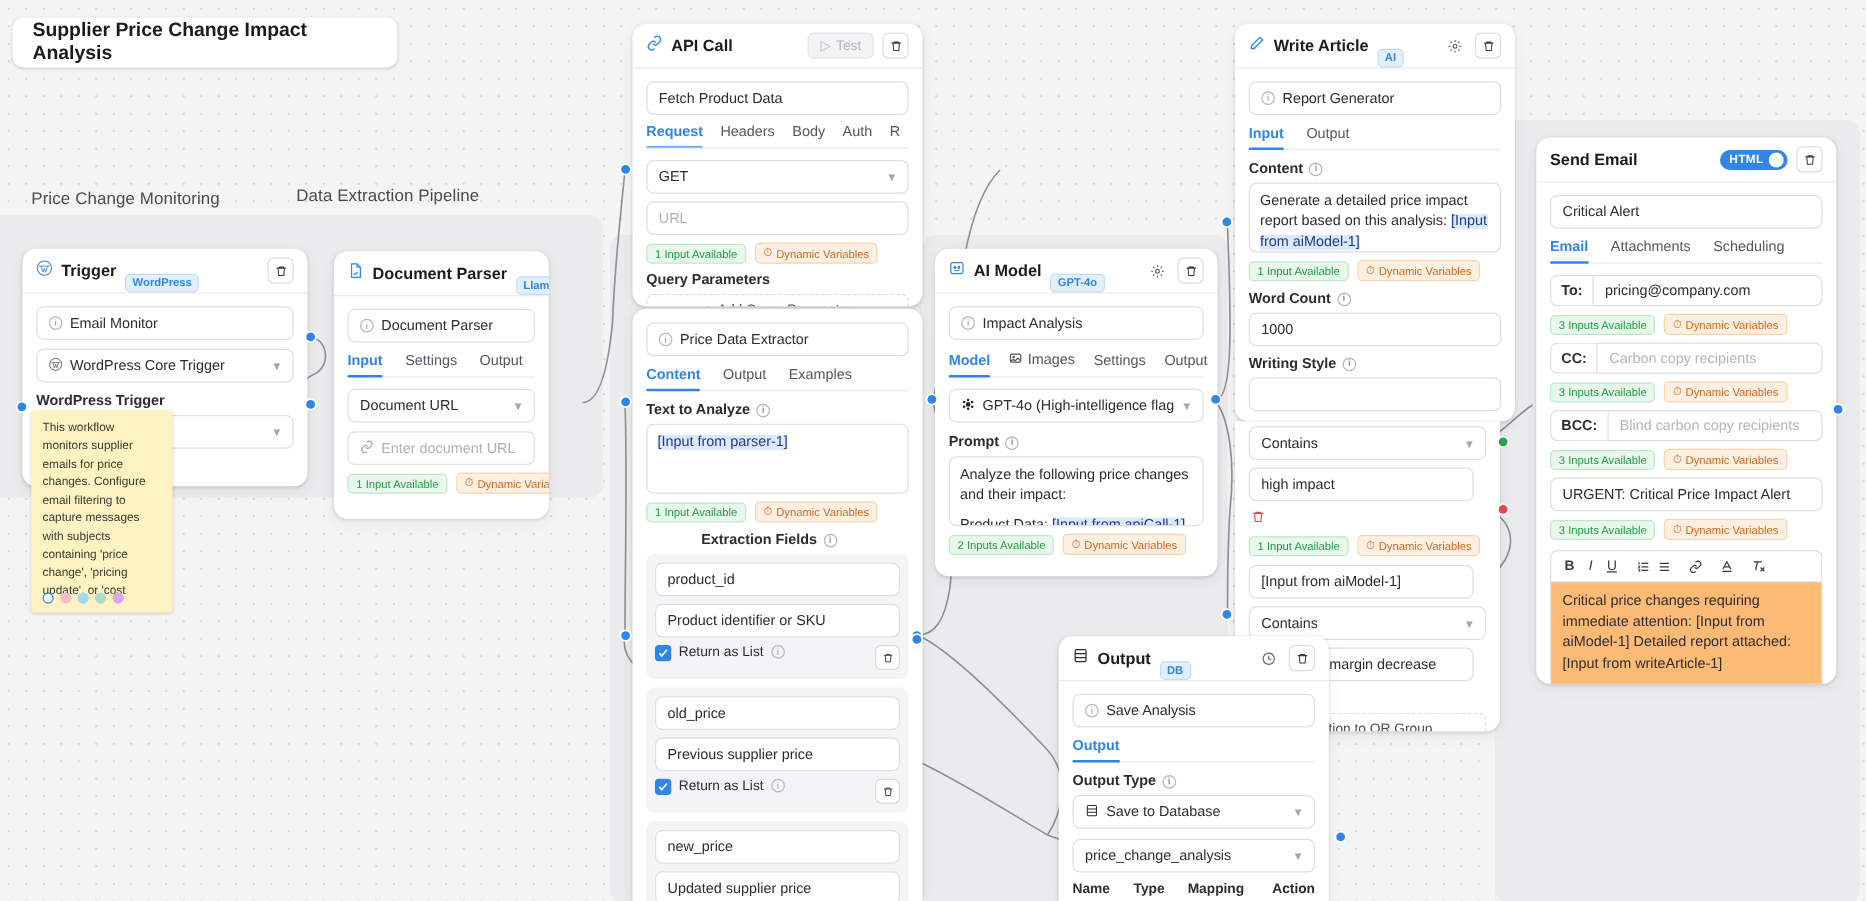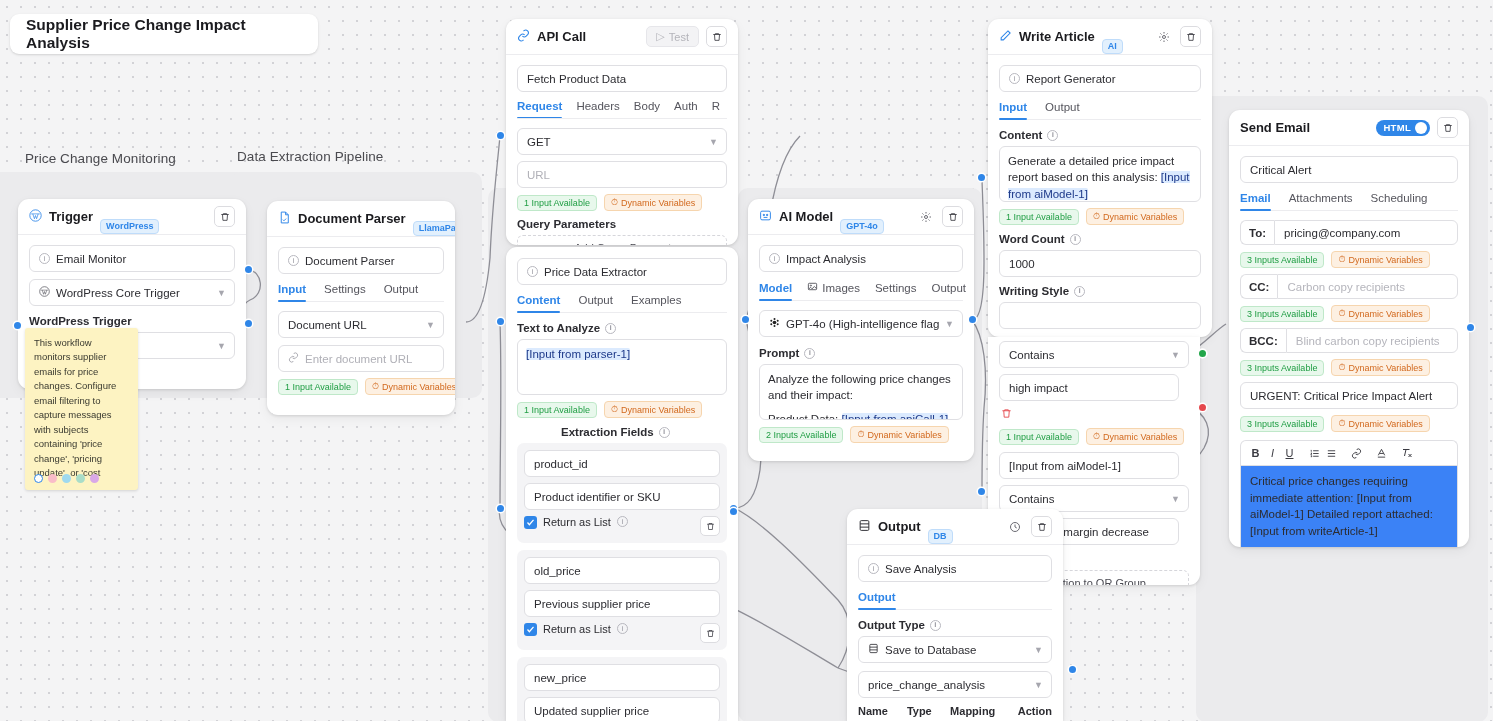--- a/index.html
+++ b/index.html
@@ -189,21 +189,21 @@
   .rtetb {
     display: flex; align-items: center; gap: 0;
     border: 1px solid #dfdfe3; border-bottom: none;
     border-radius: 6px 6px 0 0; background: #fff;
     padding: 4px 6px; height: 25px;
   }
   .rtetb .ti { width: 17px; height: 17px; display: flex; align-items: center; justify-content: center; color: #3a3a41; font-size: 11px; }
   .rtetb .gap { width: 8px; }
   .rtebody {
     border: 1px solid #dfdfe3; border-radius: 0 0 6px 6px;
-    background: #3b82f6; padding: 7px 9px;
+    background: #fdba74; padding: 7px 9px;
     font-size: 11.5px; color: #2c2c31; line-height: 1.45;
     height: 93px; overflow: hidden;
   }
 
   
   #sticky {
     position: absolute; left: 25px; top: 328px;
     width: 113px; height: 162px;
     background: #fdf3c2; border-radius: 3px;
     box-shadow: 0 1px 3px rgba(0,0,0,.14);
@@ -342,21 +342,21 @@
       <div class="lbl">
         <span>WordPress Trigger</span>
       </div>
       <div class="select">
         <span class="sel-text"></span>
         <span class="caret">▼</span>
       </div>
     </div>
   </div>
 
-  <div class="node" style="left:267px; top:201px; width:188px; height:214px;">
+  <div class="node" style="left:267px; top:201px; width:172px; height:214px;">
     <div class="node-head">
       <span>
         <svg width="13" height="13" viewBox="0 0 24 24" fill="none" stroke="#2f86e8" stroke-width="1.8">
             <path d="M6 2h8l5 5v15H6z"></path>
             <path d="M14 2v5h5"></path>
             <path d="M9 16l2 2 4-4"></path>
           </svg>
       </span>
       <span class="node-title">Document Parser</span>
       <span class="chip">LlamaParse</span>

